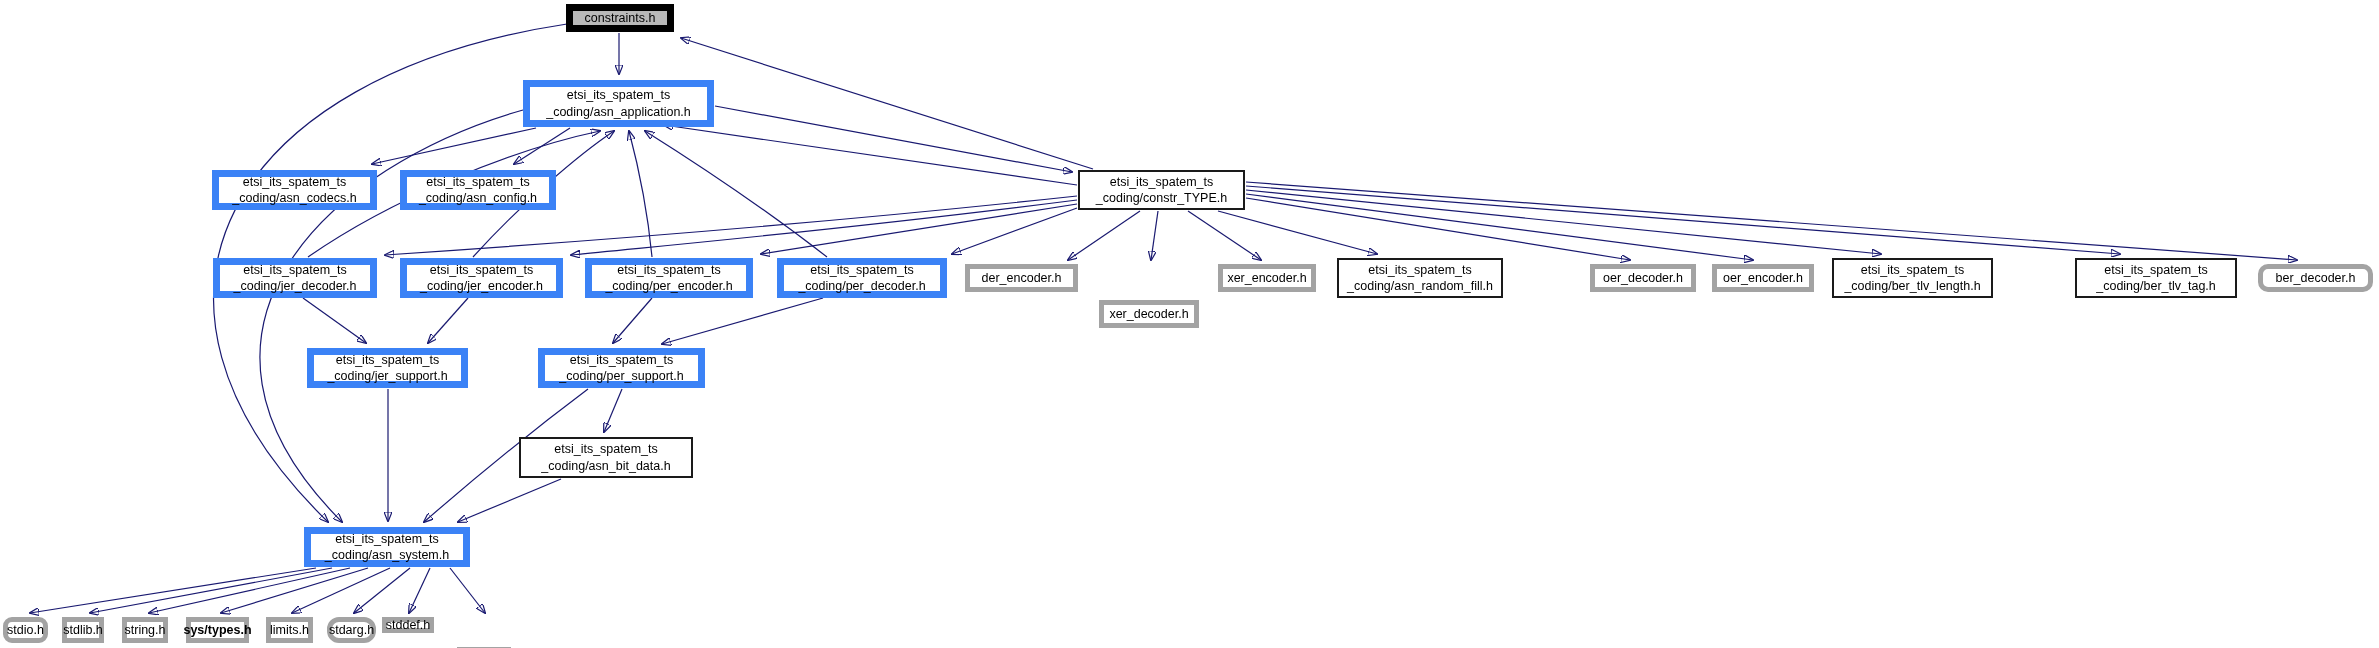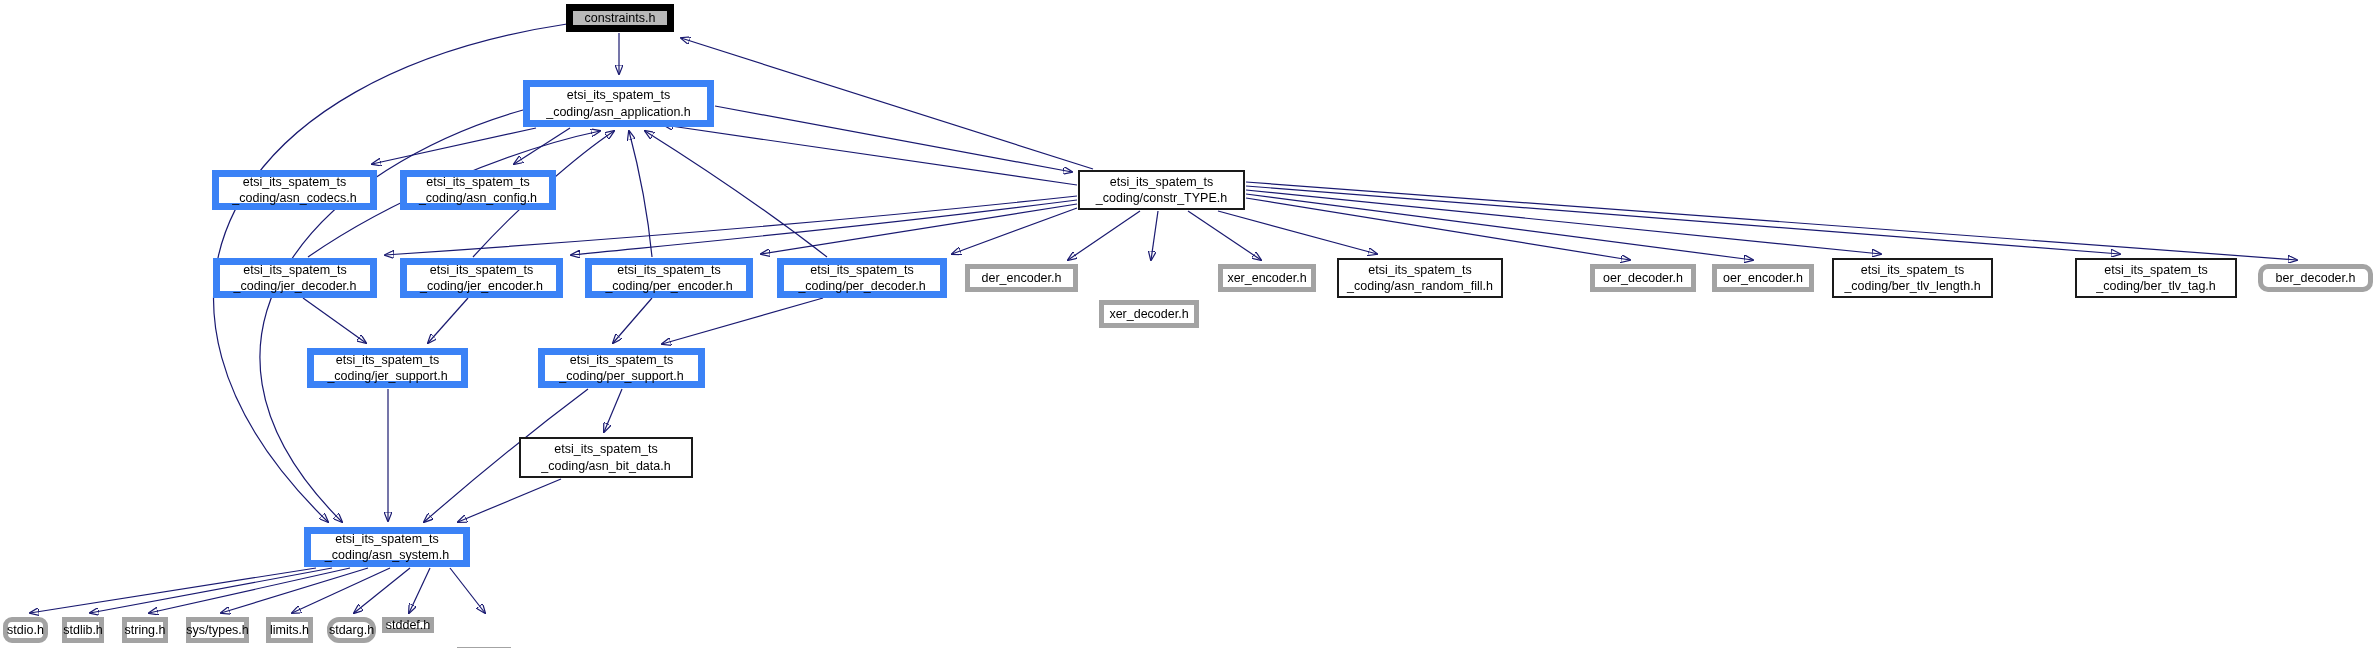--- a/index.html
+++ b/index.html
@@ -109,19 +109,19 @@
 
   <div class="node bold" style="left:519px;top:437px;width:174px;height:41px;">etsi_its_spatem_ts
 _coding/asn_bit_data.h</div>
 
   <div class="node" style="left:304px;top:527px;width:166px;height:40px;">etsi_its_spatem_ts
 _coding/asn_system.h</div>
 
   <div class="node ext" style="left:3px;top:617px;width:45px;height:26px;border-radius:9px;">stdio.h</div>
   <div class="node ext" style="left:62px;top:617px;width:42px;height:26px;">stdlib.h</div>
   <div class="node ext" style="left:122px;top:617px;width:46px;height:26px;">string.h</div>
-  <div class="node ext" style="left:186px;top:617px;width:63px;height:26px;">sys/types.h</div>
+  <div class="node ext" style="left:186px;top:617px;width:63px;height:26px;font-weight:bold;">sys/types.h</div>
   <div class="node ext" style="left:266px;top:617px;width:47px;height:26px;">limits.h</div>
   <div class="node ext" style="left:327px;top:617px;width:49px;height:26px;border-radius:12px;">stdarg.h</div>
   <div class="node ext" style="left:382px;top:617px;width:52px;height:16px;">stddef.h</div>
   <div class="node ext" style="left:457px;top:617px;width:54px;height:26px;margin-top:30px;">inttypes.h</div>
 
 </div>
 
 </body></html>

